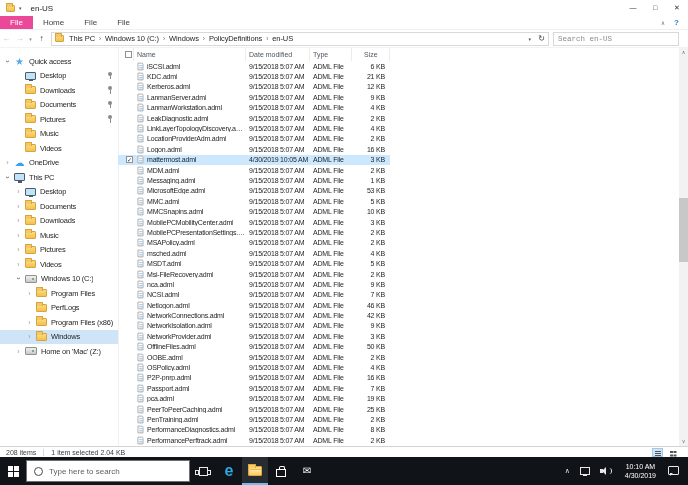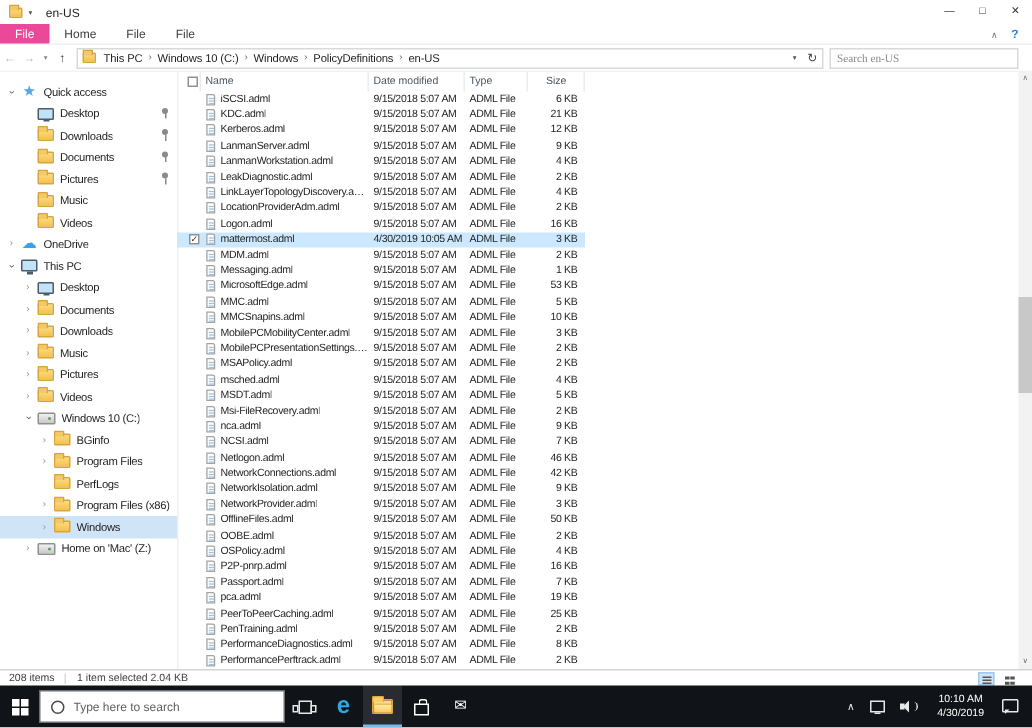--- a/index.html
+++ b/index.html
@@ -29,21 +29,21 @@
   .nav-ic.small { width:9px; font-size:5px; color:#8a8a8a; }
   .nav-ic.up { color:#333; }
   .addressbar { height:14px; width:498px; margin-left:3px; border:1px solid #d9d9d9; background:#fff; display:flex; align-items:center; }
   .crumbs { display:flex; align-items:center; margin-left:3px; font-size:7.5px; letter-spacing:-0.1px; color:#1f1f1f; white-space:nowrap; }
   .crumb { padding:0 2px; }
   .crumb-sep { font-size:6.5px; color:#6b6b6b; padding:0 2px; }
   .addr-right { margin-left:auto; display:flex; align-items:center; }
   .addr-drop { font-size:5px; color:#555; padding:0 4px; }
   .refresh-btn { width:13px; font-size:8px; color:#444; text-align:center; }
   .searchbox { height:14px; width:126px; margin-left:4px; border:1px solid #d9d9d9; display:flex; align-items:center; }
-  .searchbox input { border:none; outline:none; width:100%; font-size:7.5px; padding-left:4px; color:#777; background:transparent; font-family:Liberation Serif, serif; }
+  .searchbox input { border:none; outline:none; width:100%; font-size:7.5px; padding-left:4px; color:#777; background:transparent; font-family:Liberation Mono, monospace; }
   .searchbox input::placeholder { color:#8a8a8a; }
 
   
   .ic { position:relative; display:inline-block; flex:none; }
   .ic-folder, .ic-3d-objects { width:11px; height:8px; background:linear-gradient(#fcdc7e,#f3c14f); border:1px solid #d8a43c; border-radius:1px; }
   .ic-folder::before, .ic-3d-objects::before { content:""; position:absolute; top:-3px; left:-1px; width:5px; height:3px; background:#f3c868; border:1px solid #d8a43c; border-bottom:none; border-radius:1px 1px 0 0; }
   .ic.sm { width:9px; height:7px; }
   .ic-doc { width:7px; height:9px; background:#fff; border:1px solid #a3a3a3; border-radius:0 2px 0 0; }
   .ic-doc::before { content:""; position:absolute; left:1px; top:2px; width:3.5px; height:1px; background:#9ec2e2; box-shadow:0 2px 0 #9ec2e2,0 4px 0 #9ec2e2; }
   .ic-drive { width:12px; height:8px; background:linear-gradient(#f0f0f0,#c9c9c9); border:1px solid #909090; border-radius:1px; }
@@ -278,25 +278,20 @@
         <span class="sb-label">Videos</span>
       </div>
       <div class="sb-row" style="padding-left: 14px;">
         <span class="chev open">›</span>
         <span class="ic ic-drive"></span>
         <span class="sb-label">Windows 10 (C:)</span>
       </div>
       <div class="sb-row" style="padding-left: 25px;">
         <span class="chev">›</span>
         <span class="ic ic-folder"></span>
-        <span class="sb-label">BGinfo</span>
-      </div>
-      <div class="sb-row" style="padding-left: 25px;">
-        <span class="chev">›</span>
-        <span class="ic ic-folder"></span>
         <span class="sb-label">Program Files</span>
       </div>
       <div class="sb-row" style="padding-left: 25px;">
         <span class="chev none"></span>
         <span class="ic ic-folder"></span>
         <span class="sb-label">PerfLogs</span>
       </div>
       <div class="sb-row" style="padding-left: 25px;">
         <span class="chev">›</span>
         <span class="ic ic-folder"></span>

